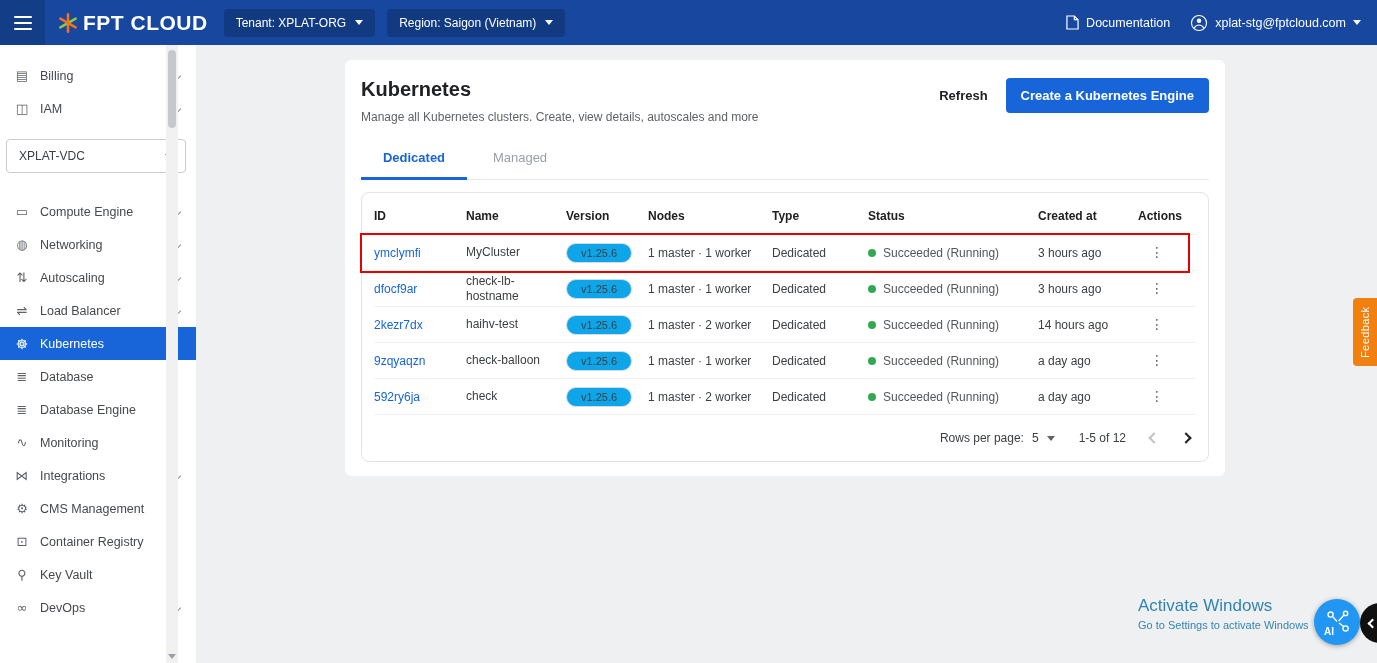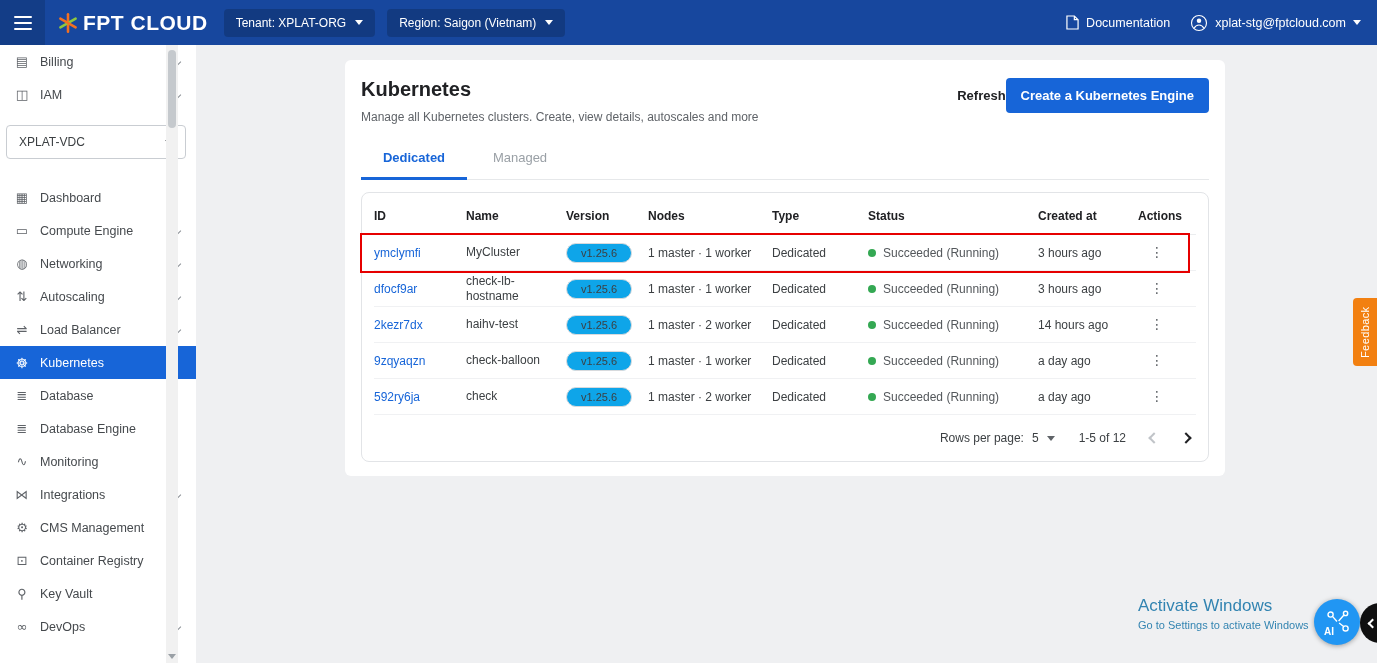--- a/index.html
+++ b/index.html
@@ -16,21 +16,21 @@
   .logo{display:flex;align-items:center;gap:4px;padding:0 16px 0 12px;cursor:pointer}
   .logo-text{font-size:21px;font-weight:bold;letter-spacing:.5px}
   .chip{display:flex;align-items:center;gap:9px;background:rgba(0,0,0,.18);border-radius:4px;
     padding:7px 12px;font-size:12px;margin-right:12px;cursor:pointer;white-space:nowrap}
   .caret-down{width:0;height:0;border-left:4px solid transparent;border-right:4px solid transparent;
     border-top:5px solid #fff}
   .topbar-right{margin-left:auto;display:flex;align-items:center;gap:20px;padding-right:16px;font-size:12.5px}
   .doc-link,.account{display:flex;align-items:center;gap:7px;cursor:pointer;white-space:nowrap}
 
   
-  .sidebar{position:absolute;top:45px;left:0;width:196px;bottom:0;background:#fff;z-index:20;overflow:hidden}
+  .sidebar{position:absolute;top:45px;left:0;width:196px;bottom:0;background:#fff;padding-top:14px;z-index:20;overflow:hidden}
   .side-item{height:33px;display:flex;align-items:center;gap:9px;padding-left:13px;font-size:12.5px;
     color:#45494d;cursor:pointer}
   .side-item .ic{width:18px;text-align:center;color:#5f6368;font-size:13px}
   .side-item.active{background:var(--accent,#1765D8);color:#fff}
   .side-item.active .ic{color:#fff}
   .chev{width:6px;height:6px;border-right:1.6px solid #8a8f94;border-bottom:1.6px solid #8a8f94;
     transform:rotate(45deg);margin-left:auto;margin-right:16px;flex:0 0 auto}
   .vdc-select{height:34px;margin:14px 10px 22px 6px;border:1px solid #c9cdd2;border-radius:4px;
     display:flex;align-items:center;padding:0 12px;font-size:12px;color:#3c4043;cursor:pointer}
   .caret-gray{margin-left:auto;width:0;height:0;border-left:4px solid transparent;
@@ -50,21 +50,21 @@
   .scroll-arrow{position:absolute;bottom:4px;left:2px;width:0;height:0;border-left:4px solid transparent;
     border-right:4px solid transparent;border-top:5px solid #9aa0a6}
 
   
   .content{position:absolute;top:45px;left:178px;right:0;bottom:0;background:#eff0f2;overflow:hidden}
   .card{position:absolute;left:167px;top:15px;width:880px;background:#fff;border-radius:6px;
     padding:18px 16px 14px}
   .card-head{display:flex;align-items:flex-start}
   .page-title{font-size:20px;font-weight:bold;color:#202124}
   .page-sub{font-size:12px;color:#5f6368;margin-top:9px}
-  .head-actions{margin-left:auto;display:flex;align-items:center;}
+  .head-actions{margin-left:auto;display:flex;align-items:center;gap:18px}
   .refresh-btn{font-size:13px;font-weight:bold;color:#202124;cursor:pointer;background:none;border:none}
   .create-btn{background:var(--accent,#1765D8);color:#fff;font-size:13px;font-weight:bold;border:none;
     border-radius:4px;padding:10px 15px;cursor:pointer}
   .tabs{display:flex;margin-top:16px;border-bottom:1px solid #e6e8ea}
   .tab{width:106px;text-align:center;font-size:13px;padding:10px 0 12px;color:#9aa0a6;cursor:pointer;margin-bottom:-1px}
   .tab.active{color:var(--accent,#1765D8);font-weight:bold;border-bottom:3px solid var(--accent,#1765D8)}
 
   
   .table-card{position:relative;margin-top:12px;border:1px solid #e2e4e7;border-radius:8px;padding:4px 12px 0}
   .tgrid{display:grid;grid-template-columns:92px 100px 82px 124px 96px 170px 100px 58px;align-items:center}
@@ -156,24 +156,20 @@
   <div class="side-item">
     <span class="ic ic-iam"></span>
     <span>IAM</span>
     <span class="chev"></span>
   </div>
   <div class="vdc-select">
     <span>XPLAT-VDC</span>
     <span class="caret-gray"></span>
   </div>
   <div class="side-item">
-    <span class="ic ic-dashboard"></span>
-    <span>Dashboard</span>
-  </div>
-  <div class="side-item">
     <span class="ic ic-compute"></span>
     <span>Compute Engine</span>
     <span class="chev"></span>
   </div>
   <div class="side-item">
     <span class="ic ic-network"></span>
     <span>Networking</span>
     <span class="chev"></span>
   </div>
   <div class="side-item">

